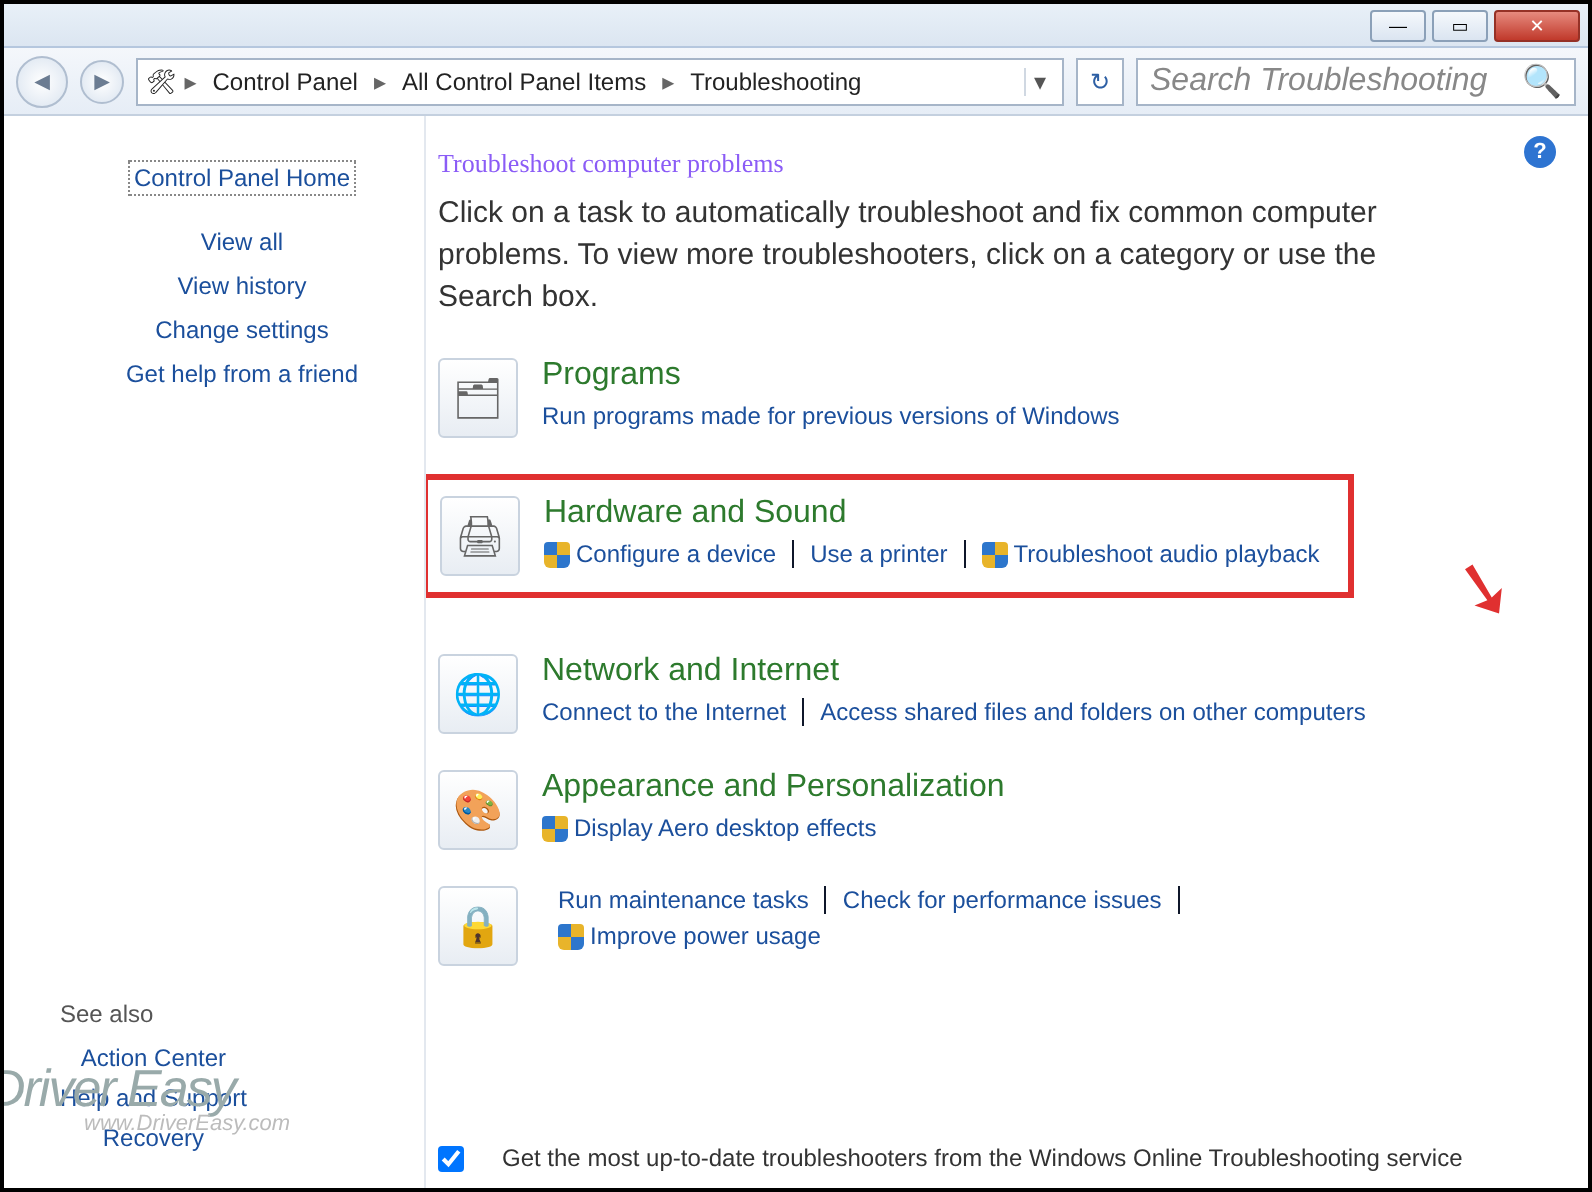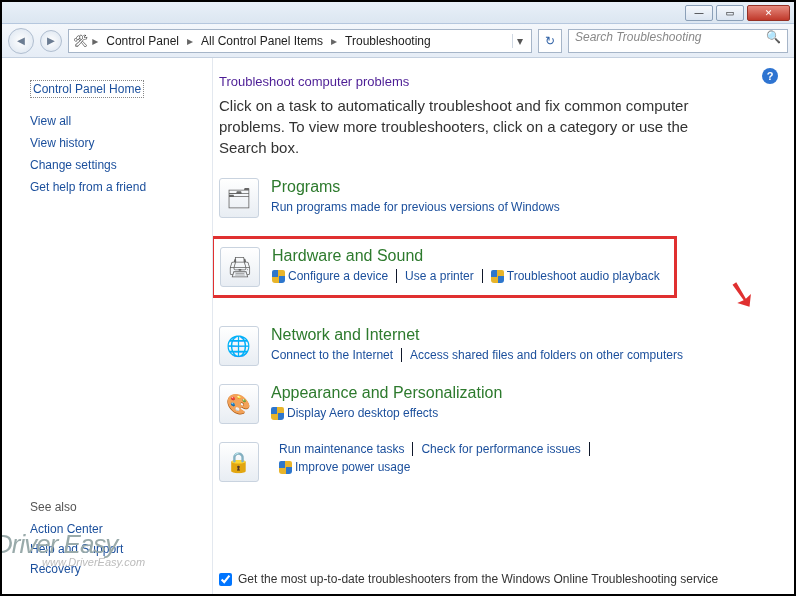--- a/index.html
+++ b/index.html
@@ -12,51 +12,51 @@
 
   
   .navbar { height: 34px; background: linear-gradient(#f4f7fb,#e6edf6); border-bottom: 1px solid #c4d0df; display:flex; align-items:center; padding: 0 6px; gap:6px; }
   .navbtn { width:26px; height:26px; border:1px solid #b0bed0; border-radius:50%; background: radial-gradient(#fff,#d9e3ef); display:flex; align-items:center; justify-content:center; color:#6b7c92; font-size:13px; }
   .navbtn.small { width:22px; height:22px; }
   .addressbar { flex:1; height:24px; border:1px solid #a6b5c8; background:#fff; display:flex; align-items:center; font-size:12px; color:#222; padding:0 4px; gap:2px; }
   .addressbar .crumb { padding:0 4px; cursor:default; }
   .addressbar .sep { color:#666; padding:0 2px; }
   .addressbar .dropdown { margin-left:auto; color:#555; padding:0 4px; border-left:1px solid #d0d8e2; }
   .refreshbtn { width:24px; height:24px; border:1px solid #a6b5c8; background:#fff; display:flex; align-items:center; justify-content:center; color:#2d5fa4; font-size:12px; }
-  .searchbox { width:220px; height:24px; border:1px solid #a6b5c8; background:#fff; display:flex; padding:0 6px; font-size:12px; color:#888; font-style:italic; position:relative; }
+  .searchbox { width:220px; height:24px; border:1px solid #a6b5c8; background:#fff; display:flex; align-items:center; padding:0 6px; font-size:16px; color:#888; font-style:italic; position:relative; }
   .searchbox .mag { margin-left:auto; color:#5a7aa8; font-style:normal; }
 
   
   .bodywrap { display:flex; height: calc(100% - 56px); }
-  .sidebar { width: 210px; padding: 14px 0 10px 28px; font-size: 12px; color:#1b4f9c; position:relative; }
+  .sidebar { width: 210px; padding: 14px 0 10px 28px; font-size: 12px; color:#1b4f9c; position:relative;text-align:center; }
   .sidebar .homebox { display:inline-block; border:1px dotted #888; padding:1px 2px; margin-bottom:12px; }
   .sidebar .item { margin: 8px 0; cursor:default; }
   .sidebar .seealso { position:absolute; bottom:80px; left:28px; color:#555; font-size:12px; }
   .sidebar .seealso-list { position:absolute; bottom:12px; left:28px; }
   .sidebar .seealso-list .item { margin:6px 0; }
 
   .content { flex:1; padding: 16px 20px 10px 6px; border-left:1px solid #e3e8ef; position:relative; overflow:hidden; }
   .help-icon { position:absolute; top:10px; right:16px; width:16px; height:16px; border-radius:50%; background:#2e74d1; color:#fff; font-size:11px; font-weight:bold; display:flex; align-items:center; justify-content:center; }
-  .content h1 { font-size:13px; color:#4c1d95; font-weight:normal; margin-bottom:6px; }
+  .content h1 { font-size:13px; color:#8b5cf6; font-weight:normal; margin-bottom:6px;font-family:Liberation Serif, serif; }
   .content .subtitle { font-size:15px; color:#333; margin-bottom:20px; line-height:1.4; max-width:520px; }
 
   .catrow { display:flex; gap:12px; margin-bottom:18px; position:relative; }
   .caticon { width:40px; height:40px; flex-shrink:0; border:1px solid #c9d3df; background:linear-gradient(#fff,#e8edf3); border-radius:3px; display:flex; align-items:center; justify-content:center; font-size:20px; color:#666; }
   .catbody { flex:1; }
   .cattitle { color:#2d7a2d; font-size:16px; margin-bottom:4px; cursor:default; }
   .catlinks { font-size:12px; display:flex; flex-wrap:wrap; gap:4px 0; align-items:center; max-width:440px; }
   .catlinks .link { color:#1b4f9c; padding:0 8px; border-right:1px solid #0f172a; display:inline-flex; align-items:center; gap:3px; cursor:default; }
   .catlinks .link:last-child { border-right:none; }
   .catlinks .link.first { padding-left:0; }
   .shield { width:13px; height:13px; display:inline-block; background:conic-gradient(#e8b42a 0 25%, #2d76cc 25% 50%, #e8b42a 50% 75%, #2d76cc 75% 100%); border-radius:2px 2px 3px 3px; flex-shrink:0; }
 
   .redbox { border:3px solid #e03030; padding:8px 6px 8px 6px; margin-left:-8px; margin-bottom:14px; }
   .arrow { position:absolute; top:214px; right:36px; color:#e03030; font-size:38px; transform:rotate(12deg); pointer-events:none; }
 
-  .footer { position:absolute; bottom:8px; left:6px; right:20px; font-size:12px; color:#333; display:flex; align-items:center; gap:6px; }
+  .footer { position:absolute; bottom:8px; left:6px; right:20px; font-size:12px; color:#333; display:flex; align-items:center; gap:19px; }
   .footer input { width:13px; height:13px; }
 
   .watermark { position:absolute; bottom:26px; left:-8px; color:#bbb; font-family:Georgia,serif; font-style:italic; pointer-events:none; }
   .watermark .big { font-size:26px; color:#9aa; letter-spacing:-1px; }
   .watermark .small { font-size:11px; color:#bcbcbc; display:block; margin-left:48px; margin-top:-4px; }
 </style>
 </head>
 <body>
 
 <div class="titlebar">

